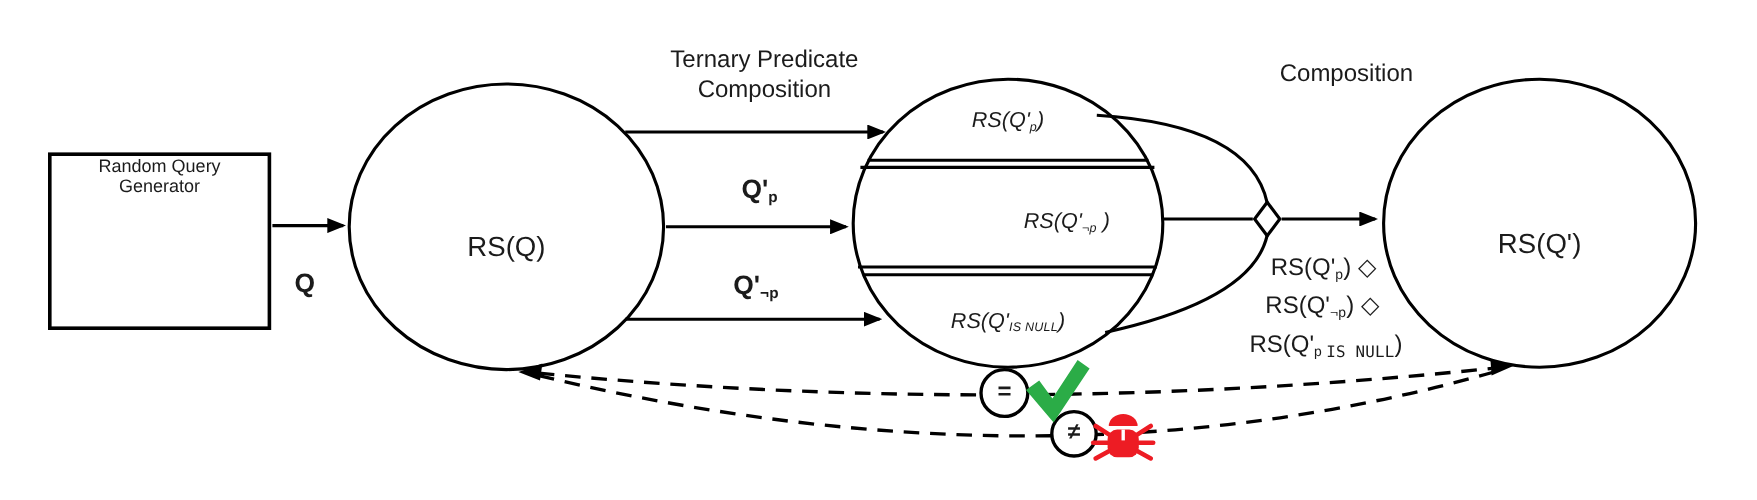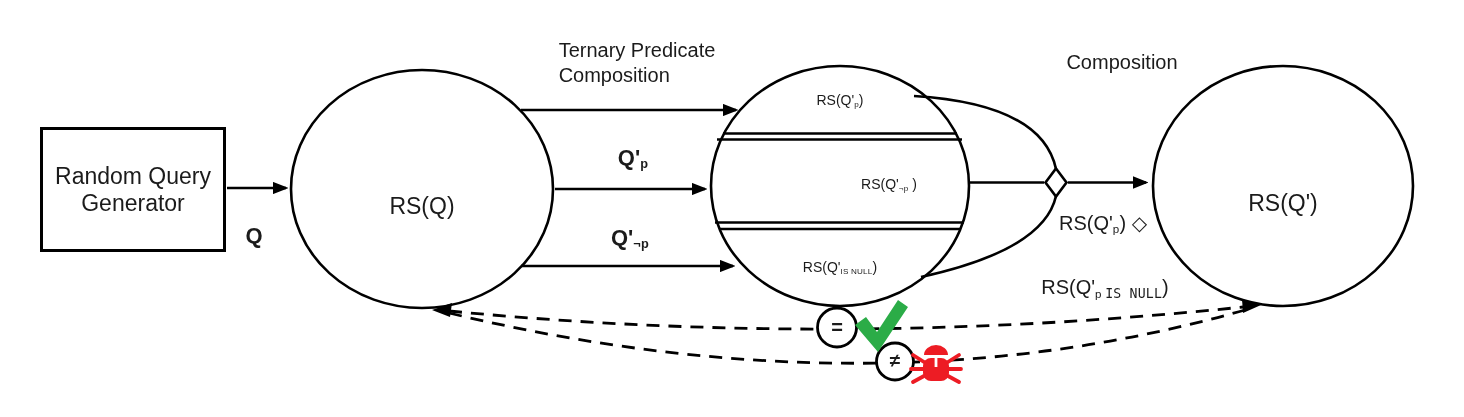--- a/index.html
+++ b/index.html
@@ -5,34 +5,34 @@
   html,body { margin:0; padding:0; background:#ffffff; }
   .canvas {
     position:relative; width:1464px; height:417px; background:#ffffff;
     font-family:"Liberation Sans", sans-serif; color:#1b1b1b; overflow:hidden;
   }
   .layer { position:absolute; inset:0; }
   .t {
     position:absolute; transform:translate(-50%,-50%);
     white-space:nowrap; line-height:1.25; color:#1b1b1b;
   }
-  .t .ln { display:block; }
+  .t .ln { display:block; text-align:center; }
   .t sub { font-size:0.58em; vertical-align:-0.28em; letter-spacing:0.2px; }
   .t sub.mono { font-family:"DejaVu Sans Mono", monospace; font-size:0.66em; }
   .heading { font-size:20px; font-weight:500; }
   .node-label { font-size:23px; font-weight:500;margin-top:16px; }
-  .slice-label { font-size:14px; font-weight:500; }
+  .slice-label { font-size:18px; font-weight:500;font-style:italic; }
   .arrow-label { font-size:22px; font-weight:600;margin-top:28px; }
   .formula-line { font-size:20px; font-weight:500; }
   .cmp { font-weight:700; }
   .genbox {
-    position:absolute; left:40px; top:127px; width:186px; height:125px;
+    position:absolute; left:40px; top:127px; width:186px; height:148px;
     border:3px solid #000; box-sizing:border-box;
-    display:flex; flex-direction:column; align-items:center; justify-content:center;
-    font-size:23px; font-weight:500; background:#fff;
+    display:flex; flex-direction:column; align-items:center; justify-content:flex-start;
+    font-size:15px; font-weight:500; background:#fff;
   }
 </style>
 </head>
 <body>
 
 <div class="canvas">
 
   <svg class="layer" width="1464" height="417" viewBox="0 0 1464 417">
     <defs>
       <marker id="ah" viewBox="0 0 10 8" refX="8.5" refY="4" markerWidth="6" markerHeight="4.8" orient="auto">
@@ -126,20 +126,23 @@
   </div>
   <div class="t slice-label" style="left:840px; top:268px;">
     <span>RS(Q'</span><sub>IS NULL</sub><span>)</span>
   </div>
 
   <div class="t node-label" style="left:1283px; top:187px;">RS(Q')</div>
 
   <div class="t formula-line" style="left:1103px; top:224px;">
     <span>RS(Q'</span><sub>p</sub><span>) ◇</span>
   </div>
+  <div class="t formula-line" style="left:1102px; top:256px;">
+    <span>RS(Q'</span><sub>¬p</sub><span>) ◇</span>
+  </div>
   <div class="t formula-line" style="left:1105px; top:289px;">
     <span>RS(Q'</span><sub>p </sub><sub class="mono">IS NULL</sub><span>)</span>
   </div>
 
   <div class="t cmp" style="left:837px; top:327px; font-size:20px;">=</div>
   <div class="t cmp" style="left:895px; top:361px; font-size:19px;">≠</div>
 
 </div>
 
 </body></html>

